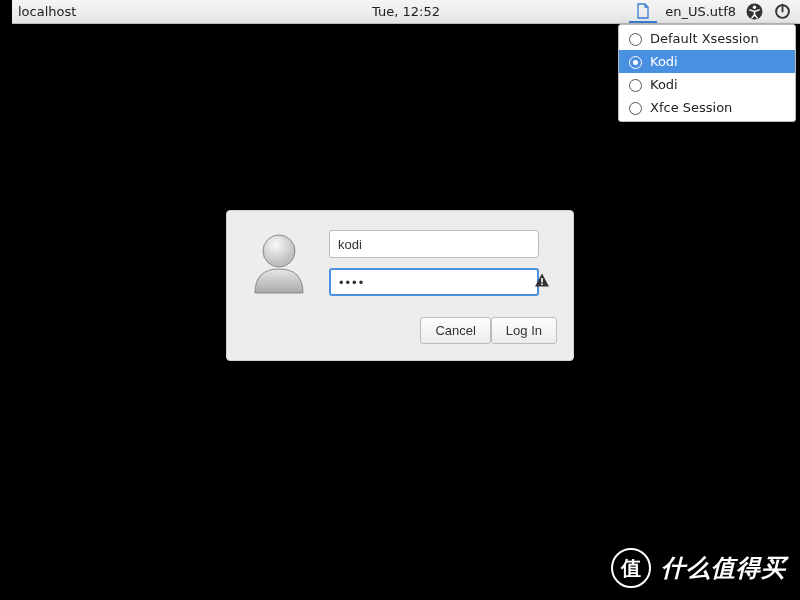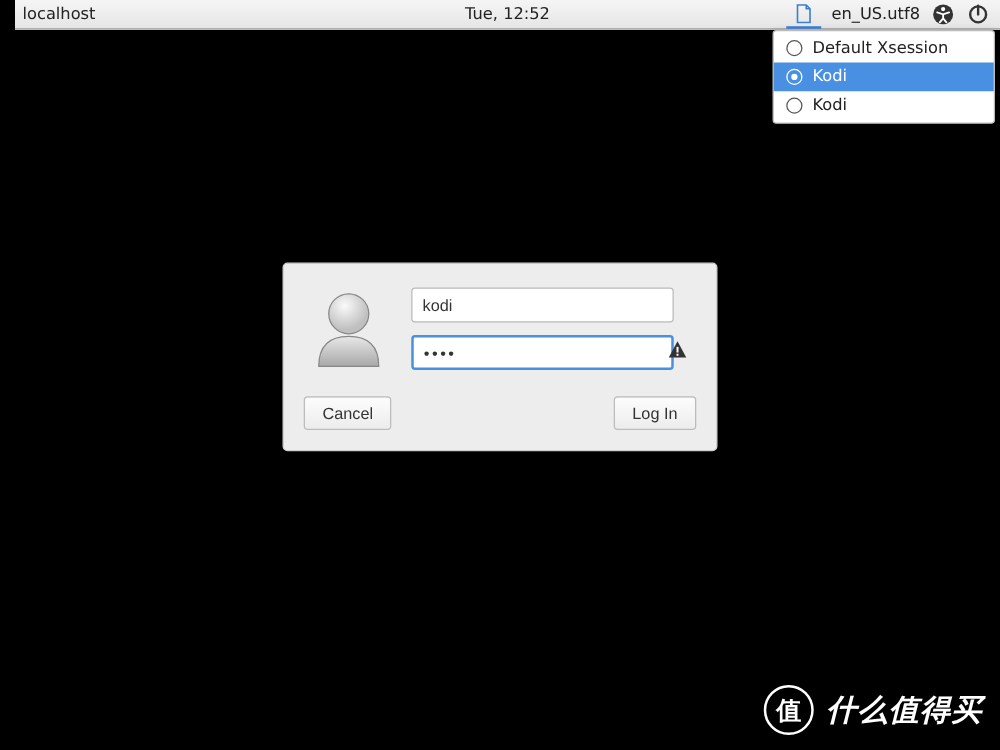--- a/index.html
+++ b/index.html
@@ -68,21 +68,21 @@
       width: 178px;
       background: #fff;
       border: 1px solid #bbb;
       border-radius: 3px;
       box-shadow: 0 2px 6px rgba(0,0,0,0.25);
       z-index: 50;
       padding: 2px 0;
     }
     .session-menu .item {
       display: flex;
-      align-items: center;
+      align-items: flex-end;
       gap: 8px;
       padding: 4px 10px;
       font-size: 13px;
       color: #222;
       cursor: pointer;
     }
     .session-menu .item.selected {
       background: #4a90e2;
       color: #fff;
     }
@@ -150,21 +150,21 @@
       letter-spacing: 2px;
     }
     .textfield .warn {
       position: absolute;
       right: 7px;
       top: 50%;
       transform: translateY(-50%);
     }
     .buttons {
       display: flex;
-      justify-content: space-between;
+      justify-content: flex-end;
     }
     .btn {
       padding: 5px 14px;
       background: linear-gradient(#fdfdfd, #ececec);
       border: 1px solid #bcbcbc;
       border-radius: 3px;
       font-size: 13px;
       color: #333;
       cursor: pointer;
     }
@@ -232,20 +232,24 @@
   </div>
   <div class="item selected">
     <span class="radio">
         <span class="dot"></span>
       </span>
     <span>Kodi</span>
   </div>
   <div class="item">
     <span class="radio"></span>
     <span>Kodi</span>
+  </div>
+  <div class="item">
+    <span class="radio"></span>
+    <span>Xfce Session</span>
   </div>
 </div>
 
 <div class="login-box">
   <div class="login-main">
     <div class="avatar">
       <svg width="72" height="72" viewBox="0 0 72 72">
         <defs>
           <radialGradient id="hg" cx="40%" cy="30%" r="60%">
             <stop offset="0%" stop-color="#fafafa"></stop>

